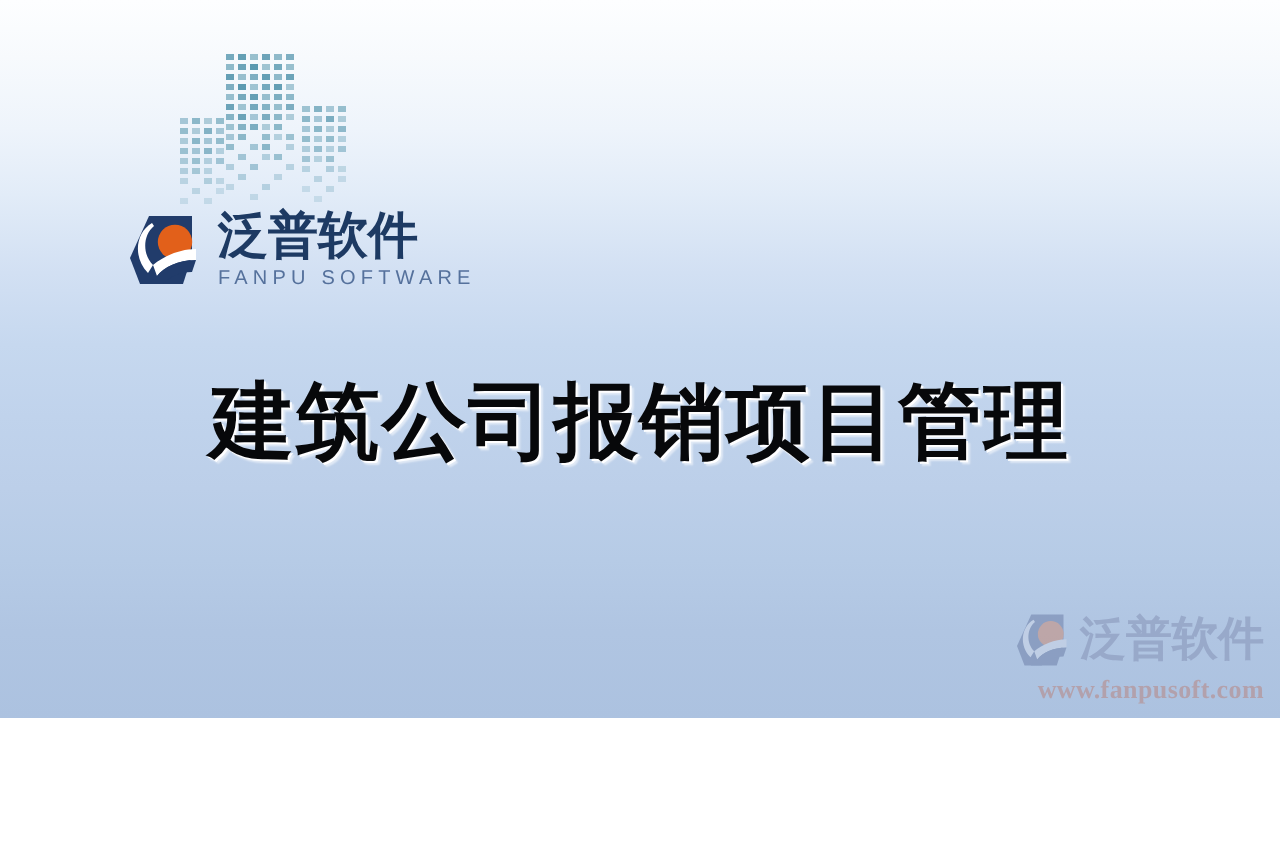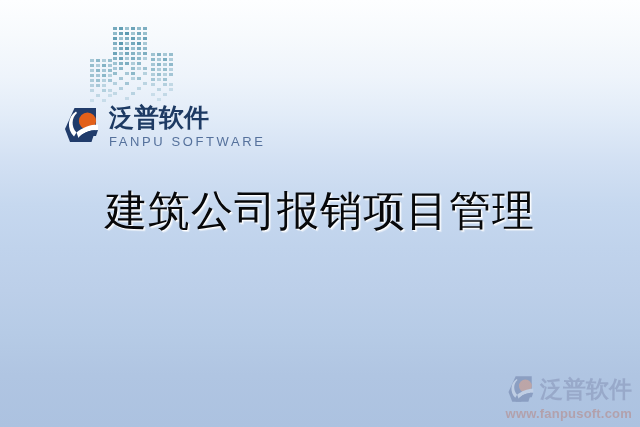--- a/index.html
+++ b/index.html
@@ -10,21 +10,21 @@
     width: 640px;
     height: 427px;
     overflow: hidden;
     font-family: "Liberation Sans", sans-serif;
   }
 
   
   .banner {
     position: relative;
     width: 640px;
-    height: 427px;
+    height: 359px;
     overflow: hidden;
     background: linear-gradient(to bottom,
                 #fdfeff   0%,
                 #f7fafd   8%,
                 #eef4fb  18%,
                 #e2ecf8  27%,
                 #d2e0f3  38%,
                 #c6d8ef  48%,
                 #c0d3ec  58%,
                 #bccfe9  68%,
@@ -68,38 +68,38 @@
     font-family: "DejaVu Sans", "Liberation Sans", sans-serif;
     font-size: 25px;
     font-weight: 700;
     color: #1d3a63;
     line-height: 1.08;
     letter-spacing: 0px;
     white-space: nowrap;
   }
   .logo-en {
     font-family: "Liberation Sans", sans-serif;
-    font-size: 13px;
+    font-size: 10px;
     font-weight: 400;
     color: #55719c;
     letter-spacing: 2.6px;
     margin-top: 3px;
     white-space: nowrap;
   }
 
   
   .headline {
     position: absolute;
     left: 0;
     top: 184px;
     width: 640px;
     text-align: center;
     font-family: "DejaVu Serif", "Liberation Serif", serif;
     font-size: 42px;
-    font-weight: 400;
+    font-weight: 700;
     line-height: 54px;
     color: #07080a;
     letter-spacing: 1px;
     text-shadow: 1px 1px 0 rgba(255,255,255,0.95),
                  2px 2px 1px rgba(255,255,255,0.55);
   }
   .headline .line { display: block; white-space: nowrap; }
 
   
   .watermark {
@@ -124,21 +124,21 @@
     font-family: "DejaVu Sans", "Liberation Sans", sans-serif;
     font-size: 23px;
     font-weight: 700;
     color: #8491b5;
     line-height: 1;
     margin-left: 3px;
     white-space: nowrap;
   }
   .wm-url {
     text-align: right;
-    font-family: Liberation Sans, sans-serif;
+    font-family: Liberation Serif, serif;
     font-size: 13px;
     font-weight: 700;
     color: #b8837d;
     letter-spacing: 0.2px;
     margin-top: 2px;
     white-space: nowrap;
   }
 </style>
 </head>
 <body>

